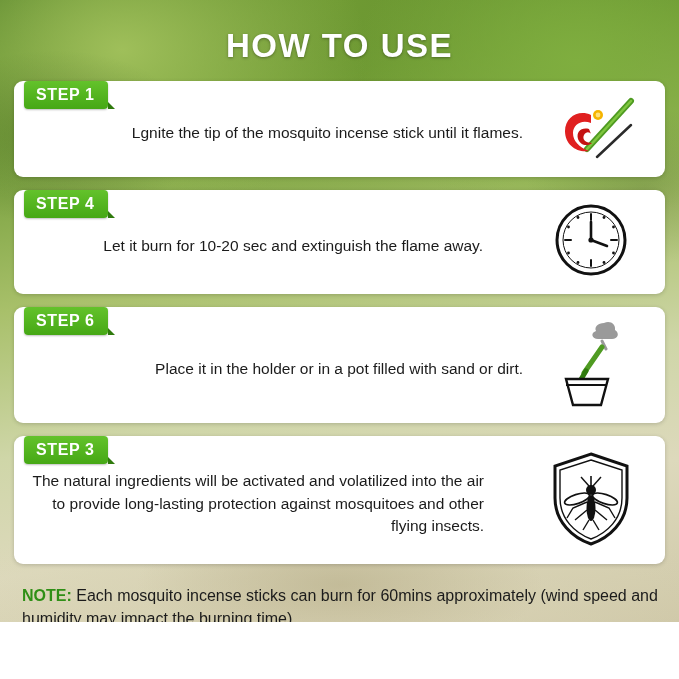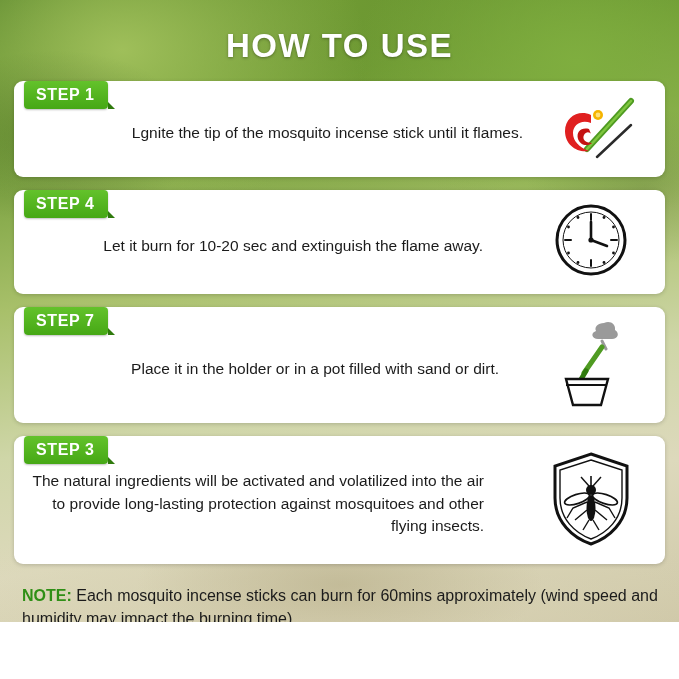--- a/index.html
+++ b/index.html
@@ -98,21 +98,21 @@
   .badge::after {
     content: "";
     position: absolute;
     right: -7px;
     bottom: 0;
     border-left: 7px solid #2f7a0d;
     border-top: 7px solid transparent;
   }
   .step1 .card-inner { min-height: 66px; }
   .step2 .card-inner { min-height: 72px; gap: 40px; }
-  .step3 .card-inner { min-height: 76px; gap: 24px; }
+  .step3 .card-inner { min-height: 76px; }
   .step4 .card-inner { min-height: 100px; gap: 39px; }
 
   .note {
     position: relative;
     padding: 8px 18px 0 22px;
     font-size: 16px;
     line-height: 1.42;
     color: #1b1b1b;
   }
   .note-label {
@@ -183,21 +183,21 @@
               <line x1="40" y1="40" x2="40" y2="22" stroke="#111111" stroke-width="2.6" stroke-linecap="round"></line>
               <line x1="40" y1="40" x2="56" y2="46" stroke="#111111" stroke-width="2.6" stroke-linecap="round"></line>
               <circle cx="40" cy="40" r="2.6" fill="#111111"></circle>
             </svg>
           </div>
         </div>
       </div>
     </div>
 
     <div class="step-block step3">
-      <div class="badge">STEP 7</div>
+      <div class="badge">STEP 6</div>
       <div class="card">
         <div class="card-inner">
           <div class="step-text">Place it in the holder or in a pot filled with sand or dirt.</div>
           <div class="step-art">
             <svg width="90" height="92" viewBox="0 0 90 92">
 
               <path d="M58 6 C52 6 48 10 50 14 C44 16 46 22 52 22 L66 22 C72 22 74 16 69 13 C70 7 64 3 58 6 Z" fill="#9a9a9a"></path>
               <path d="M56 24 L60 32" stroke="#9a9a9a" stroke-width="3" stroke-linecap="round"></path>
 
               <path d="M56 30 L38 56" stroke="#4f9b22" stroke-width="5" stroke-linecap="round"></path>

